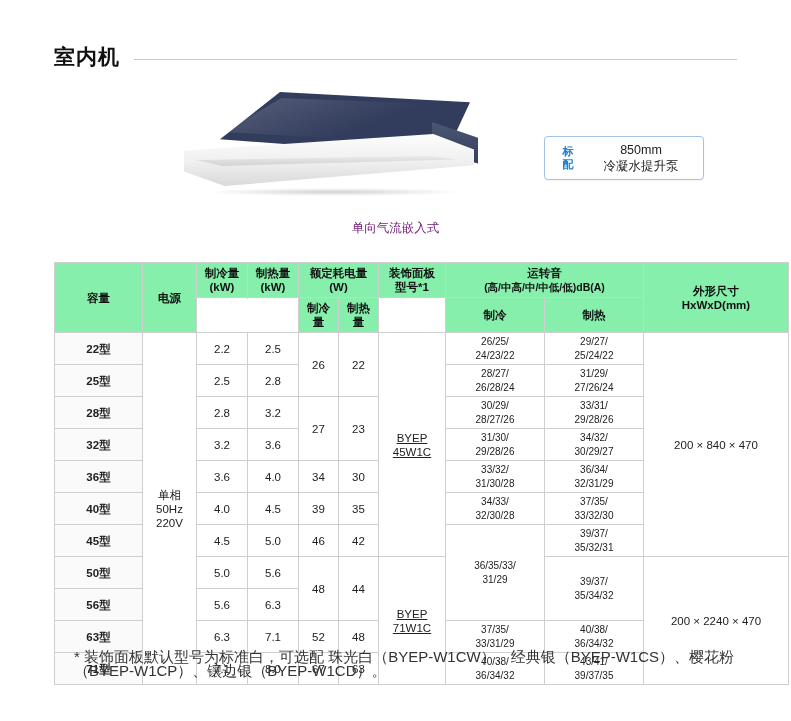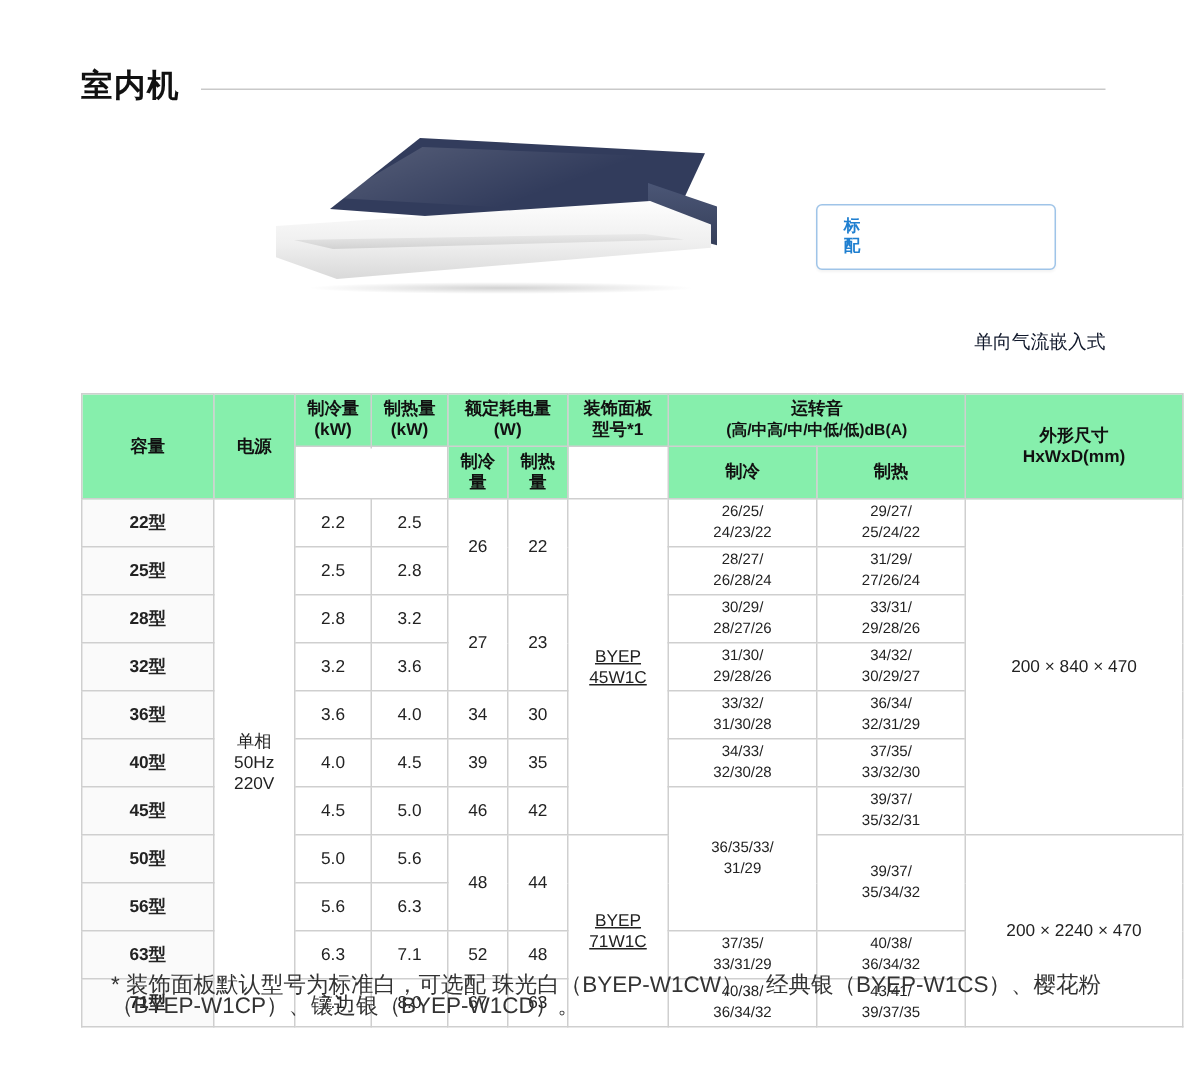--- a/index.html
+++ b/index.html
@@ -110,23 +110,23 @@
     top: 96px;
     width: 260px;
     height: 8px;
     background: radial-gradient(ellipse at center, rgba(0,0,0,0.18), rgba(0,0,0,0) 70%);
   }
   .unit-caption {
     position: absolute;
     left: 0;
     right: 0;
     top: 134px;
-    text-align: right;
+    text-align: center;
     font-size: 12.5px;
-    color: #0f172a;
+    color: #701a75;
   }
 
   
   .badge {
     position: absolute;
     left: 490px;
     top: 50px;
     width: 158px;
     height: 42px;
     border: 1px solid #9fc4e8;
@@ -224,20 +224,24 @@
     <div class="unit-front"></div>
     <div class="unit-front-line"></div>
     <div class="unit-shadow"></div>
   </div>
   <div class="unit-caption">单向气流嵌入式</div>
 
   <div class="badge">
     <div class="tag">
       <span>标</span><br>
       <span>配</span>
+    </div>
+    <div class="txt">
+      <span class="l1">850mm</span>
+      <span class="l2">冷凝水提升泵</span>
     </div>
   </div>
 </div>
 
 <div class="table-wrap">
   <table class="spec">
     <colgroup>
       <col style="width:88px">
       <col style="width:54px">
       <col style="width:51px">

